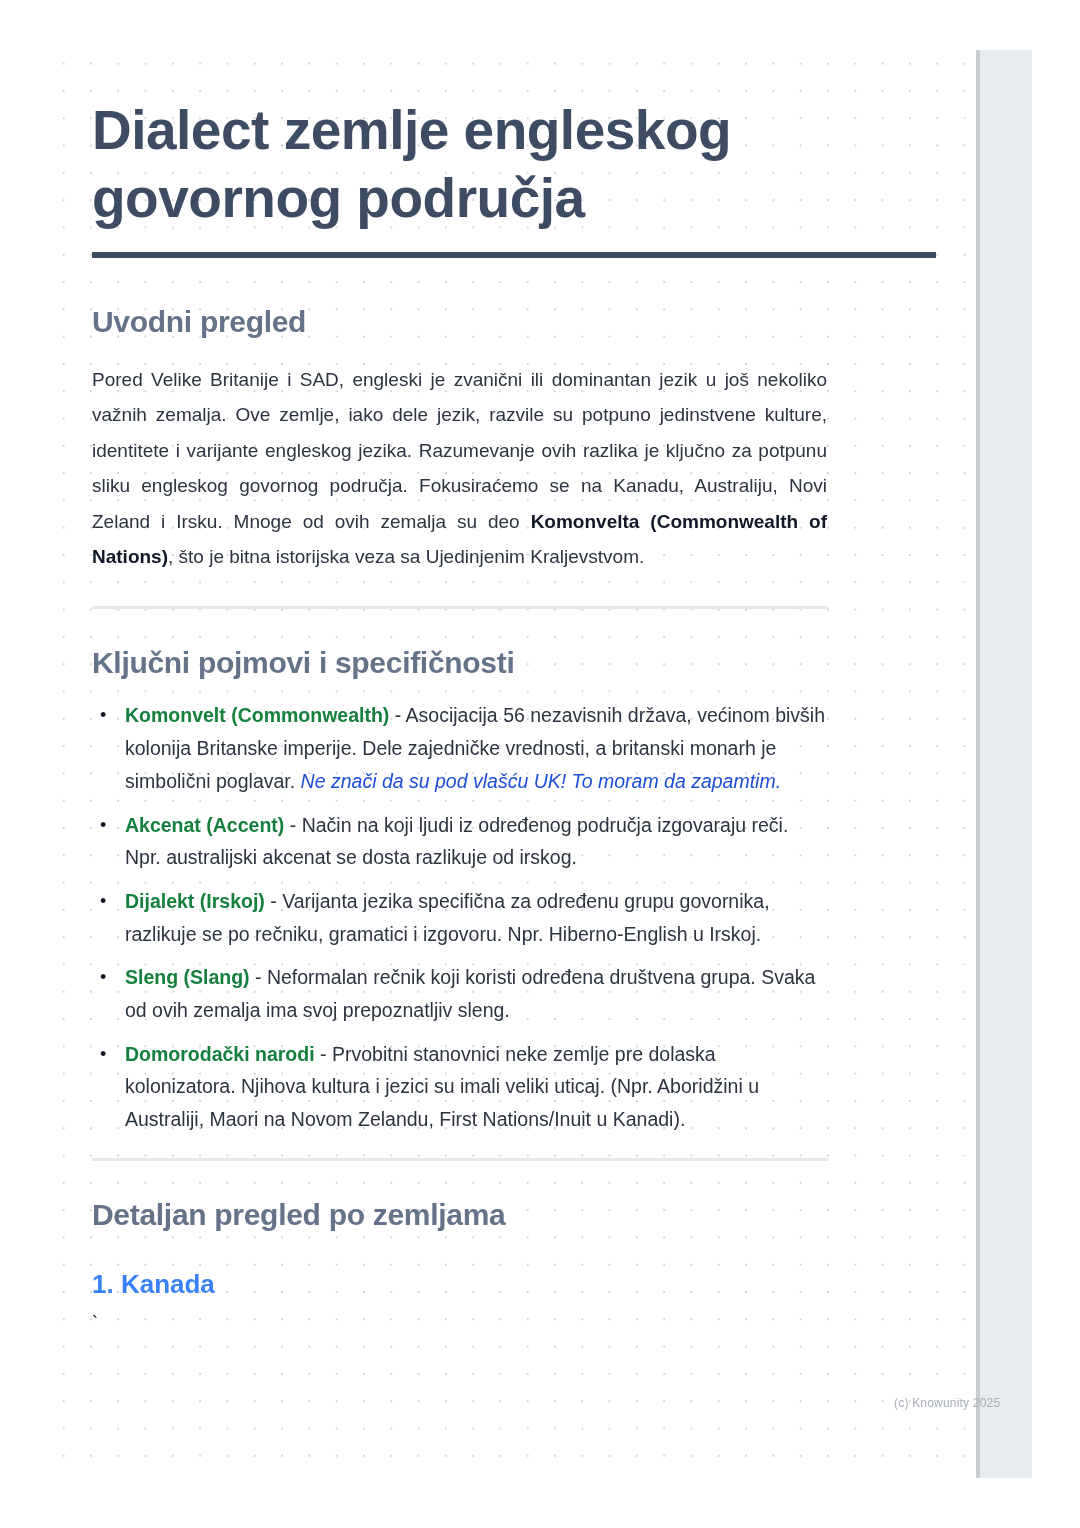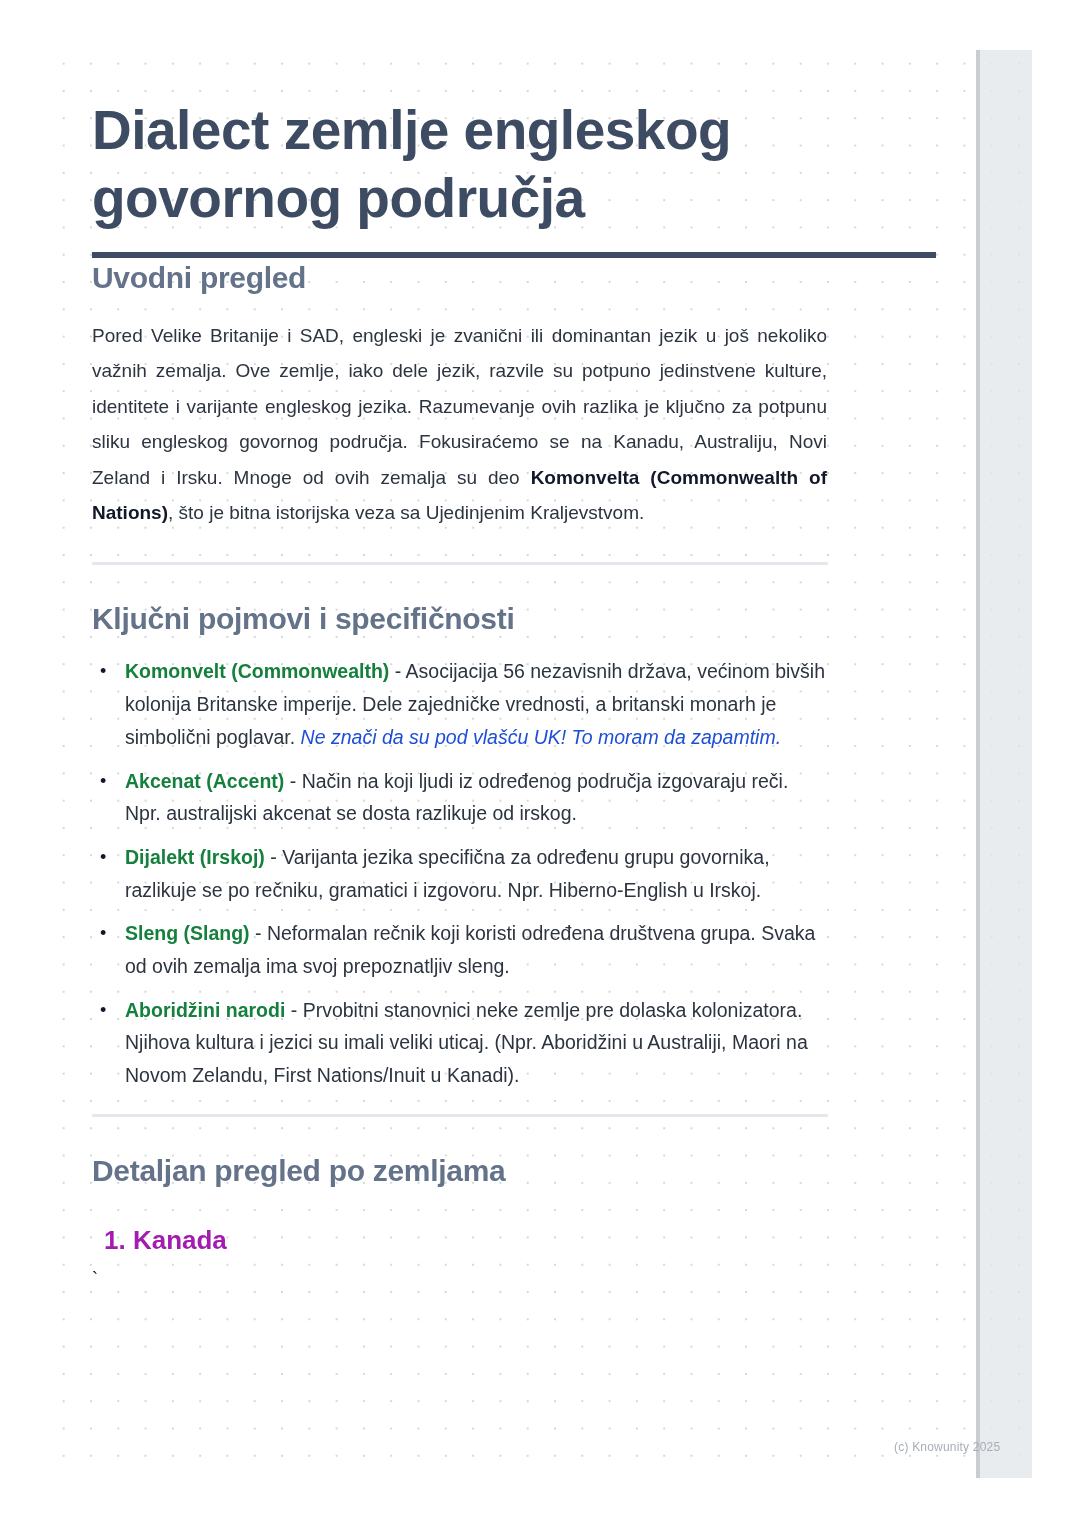--- a/index.html
+++ b/index.html
@@ -29,23 +29,23 @@
     font-family: "Liberation Sans", "DejaVu Sans", sans-serif;
   }
   .title-rule {
     height: 6px; background: #3e4c63; margin-top: 20px; width: 844px;
   }
   h2 {
     margin: 0; font-size: 30px; font-weight: 700; color: #64738a;
     letter-spacing: -0.3px;
   }
   h3 {
-    margin: 12px; font-size: 26px; font-weight: 600; color: #a21caf;
+    margin: 0; font-size: 26px; font-weight: 600; color: #3b82f6;
   }
-  .intro-h { line-height: 40px; }
+  .intro-h { margin-top: 44px; line-height: 40px; }
   .intro-p {
     width: 735px; margin: 20px 0 0 0;
     font-size: 19px; line-height: 35.4px; color: #2c3440;
     text-align: justify;
   }
   .intro-p b { color: #111827; }
   .hr {
     width: 736px; height: 3px; background: #e4e7eb; margin-top: 32px;
   }
   .key-h { margin-top: 34px; line-height: 40px; }
@@ -62,21 +62,21 @@
   }
   ul.terms li b { color: #15803d; }
   ul.terms li i { color: #1d4ed8; }
   .hr2 { margin-top: 22px; }
   .detail-h { margin-top: 34px; line-height: 40px; }
   .country-h { margin-top: 32px; line-height: 34px; }
   .backtick {
     margin-top: 12px; font-size: 18px; color: #111827; line-height: 20px;
   }
   .footer {
-    position: absolute; left: 894px; top: 1440px;
+    position: absolute; left: 894px; top: 1396px;
     font-size: 12px; color: #a7adb5; letter-spacing: 0.2px;
   }
 </style>
 </head>
 <body>
 
 <div class="dotgrid"></div>
 <div class="side-strip"></div>
 
 <div class="page">
@@ -101,21 +101,21 @@
     <li>
       <span class="bullet">•</span>
       <b>Dijalekt (Irskoj)</b><span> - Varijanta jezika specifična za određenu grupu govornika, razlikuje se po rečniku, gramatici i izgovoru. Npr. Hiberno-English u Irskoj.</span>
     </li>
     <li>
       <span class="bullet">•</span>
       <b>Sleng (Slang)</b><span> - Neformalan rečnik koji koristi određena društvena grupa. Svaka od ovih zemalja ima svoj prepoznatljiv sleng.</span>
     </li>
     <li>
       <span class="bullet">•</span>
-      <b>Aboridžini narodi</b><span> - Prvobitni stanovnici neke zemlje pre dolaska kolonizatora. Njihova kultura i jezici su imali veliki uticaj. (Npr. Aboridžini u Australiji, Maori na Novom Zelandu, First Nations/Inuit u Kanadi).</span>
+      <b>Domorodački narodi</b><span> - Prvobitni stanovnici neke zemlje pre dolaska kolonizatora. Njihova kultura i jezici su imali veliki uticaj. (Npr. Aboridžini u Australiji, Maori na Novom Zelandu, First Nations/Inuit u Kanadi).</span>
     </li>
   </ul>
 
   <div class="hr hr2"></div>
 
   <h2 class="detail-h">Detaljan pregled po zemljama</h2>
   <h3 class="country-h">1. Kanada</h3>
   <div class="backtick">`</div>
 </div>
 

